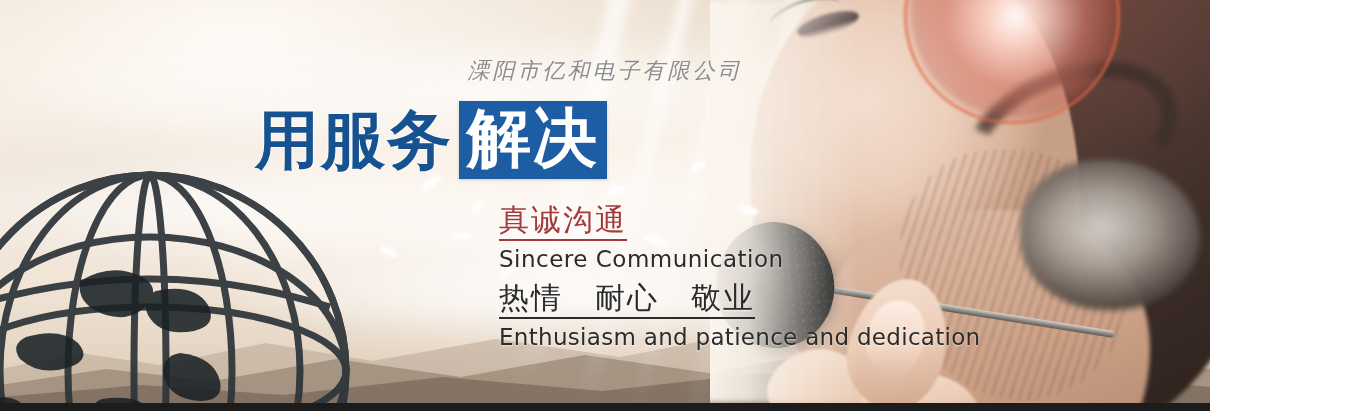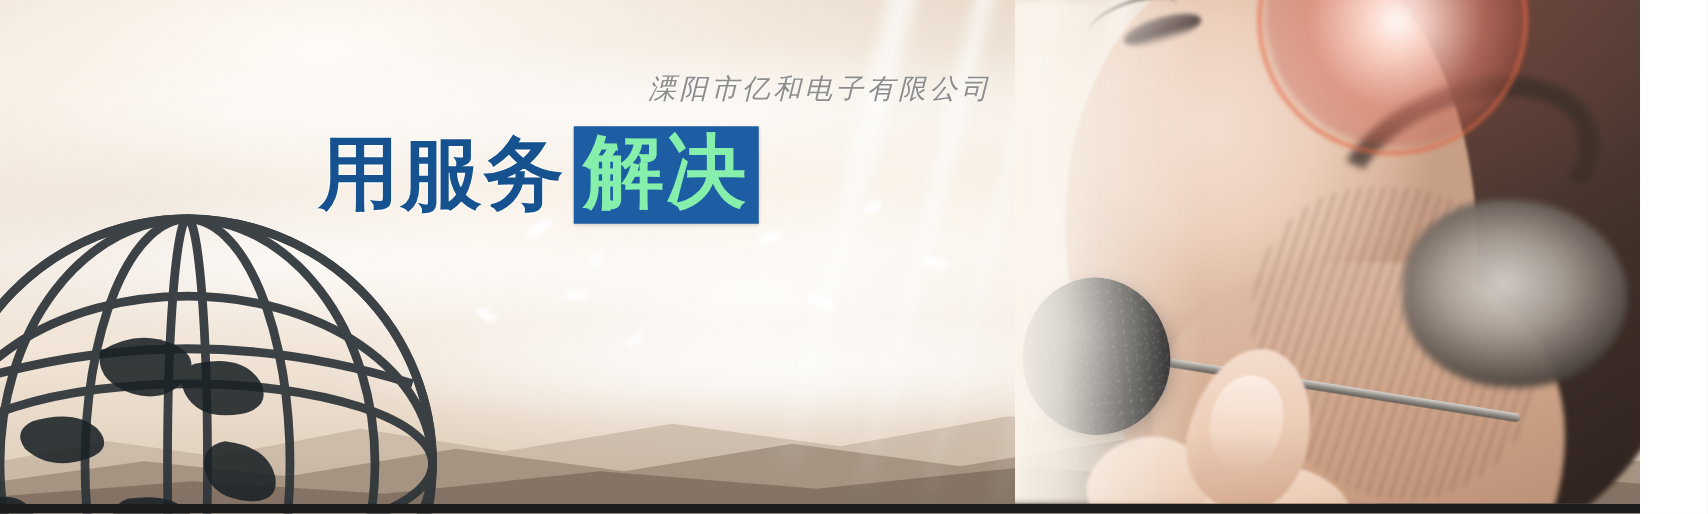--- a/index.html
+++ b/index.html
@@ -2,21 +2,21 @@
 <html><head>
 <meta charset="utf-8">
 <style>
   html, body {
     margin: 0;
     padding: 0;
     background: #ffffff;
   }
   #banner {
     position: relative;
-    width: 1312px;
+    width: 1210px;
     height: 411px;
     overflow: hidden;
     font-family: "Liberation Sans", "DejaVu Sans", sans-serif;
     background: #efe3d6;
   }
 
   
   .sky {
     position: absolute;
     inset: 0;
@@ -297,21 +297,21 @@
   .headline .hl-blue {
     color: #16528f;
     text-shadow:
       1px 0 0 rgba(255,255,255,0.55),
       -1px 0 0 rgba(255,255,255,0.55),
       0 1px 0 rgba(255,255,255,0.55),
       0 -1px 0 rgba(255,255,255,0.55);
   }
   .headline .hl-box {
     background: #1d5da3;
-    color: #86efac;
+    color: #ffffff;
     padding: 3px 8px 7px 8px;
     margin: 0 6px;
     line-height: 68px;
     box-shadow: 0 1px 3px rgba(0,0,0,0.18);
   }
   .subblock {
     position: absolute;
     top: 202px;
     left: 499px;
     font-family: "DejaVu Sans", "Liberation Sans", sans-serif;
@@ -449,15 +449,25 @@
   <div class="petal" style="left:500px; top:268px; width:15px; height:7px; transform:rotate(-30deg);"></div>
   <div class="petal" style="left:380px; top:248px; width:18px; height:8px; transform:rotate(36deg);"></div>
 
   <div class="company-name">溧阳市亿和电子有限公司</div>
 
   <div class="headline">
     <span class="hl-blue">用服务</span>
     <span class="hl-box">解决</span>
   </div>
 
+  <div class="subblock">
+    <div>
+      <span class="sub-cn-red">真诚沟通</span>
+    </div>
+    <div class="sub-en">Sincere Communication</div>
+    <div>
+      <span class="sub-cn-dark">热情　耐心　敬业</span>
+    </div>
+    <div class="sub-en2">Enthusiasm and patience and dedication</div>
+  </div>
 
   <div class="bottom-bar"></div>
 </div>
 
 </body></html>

